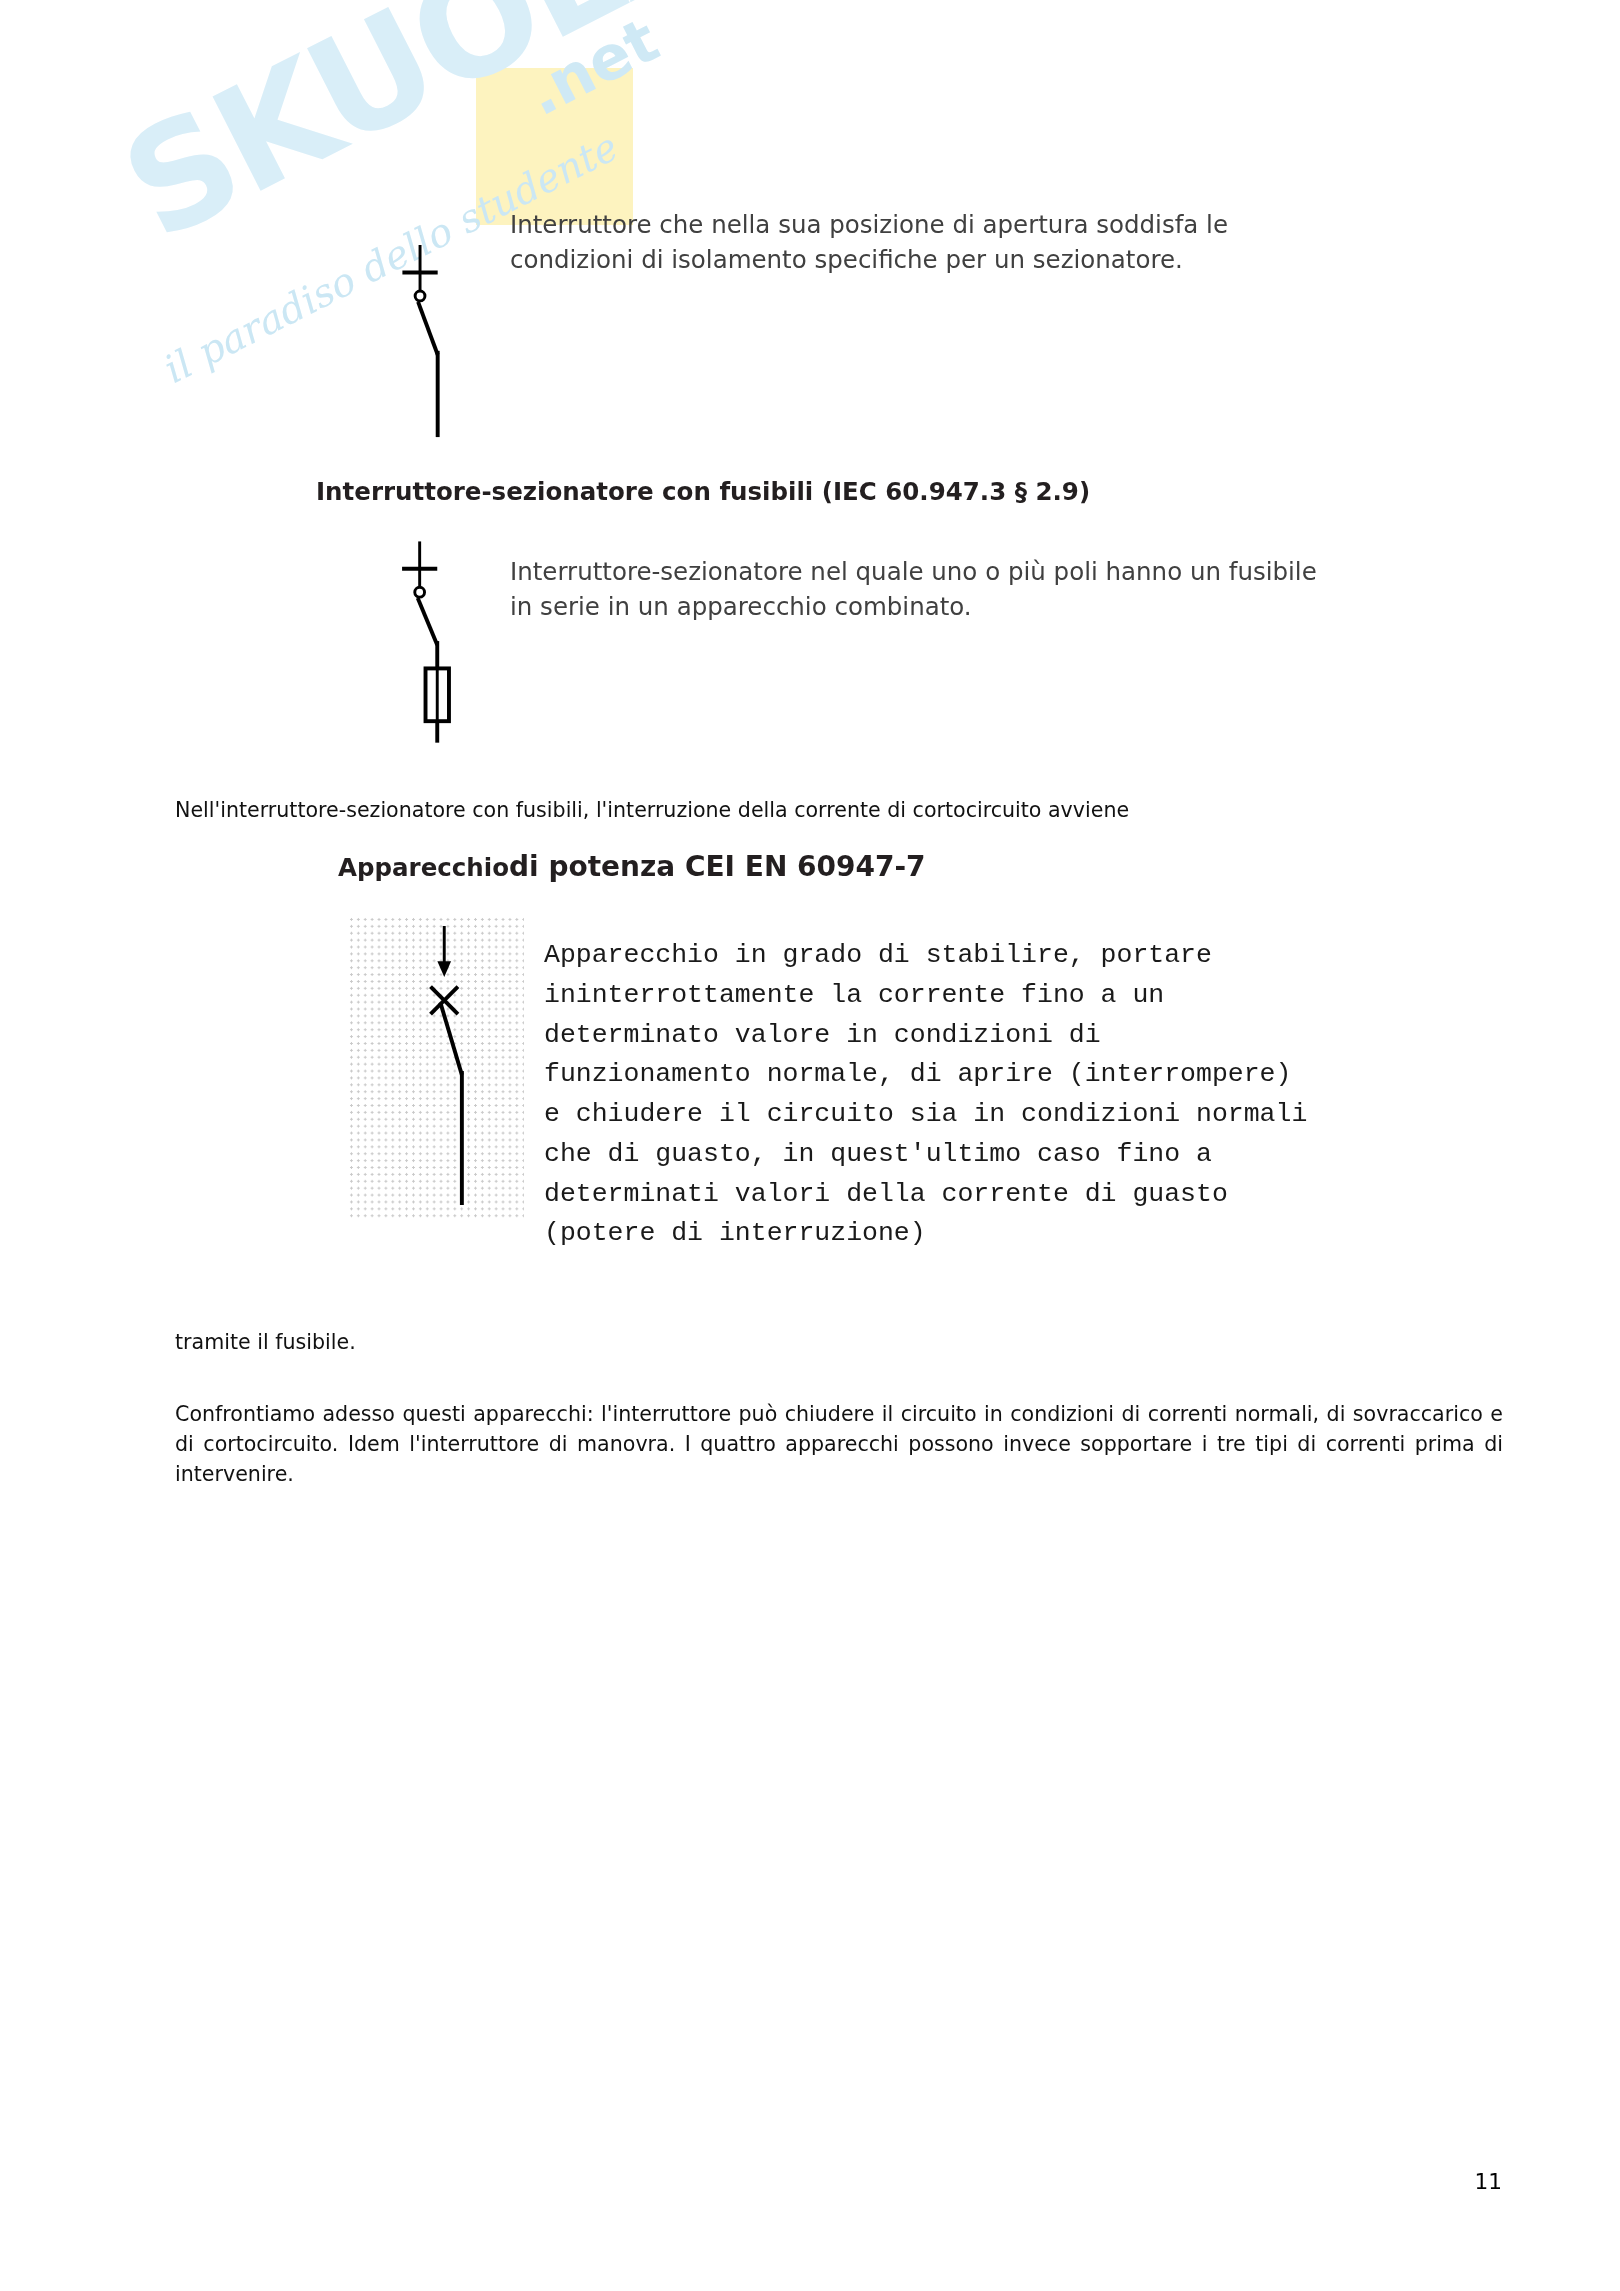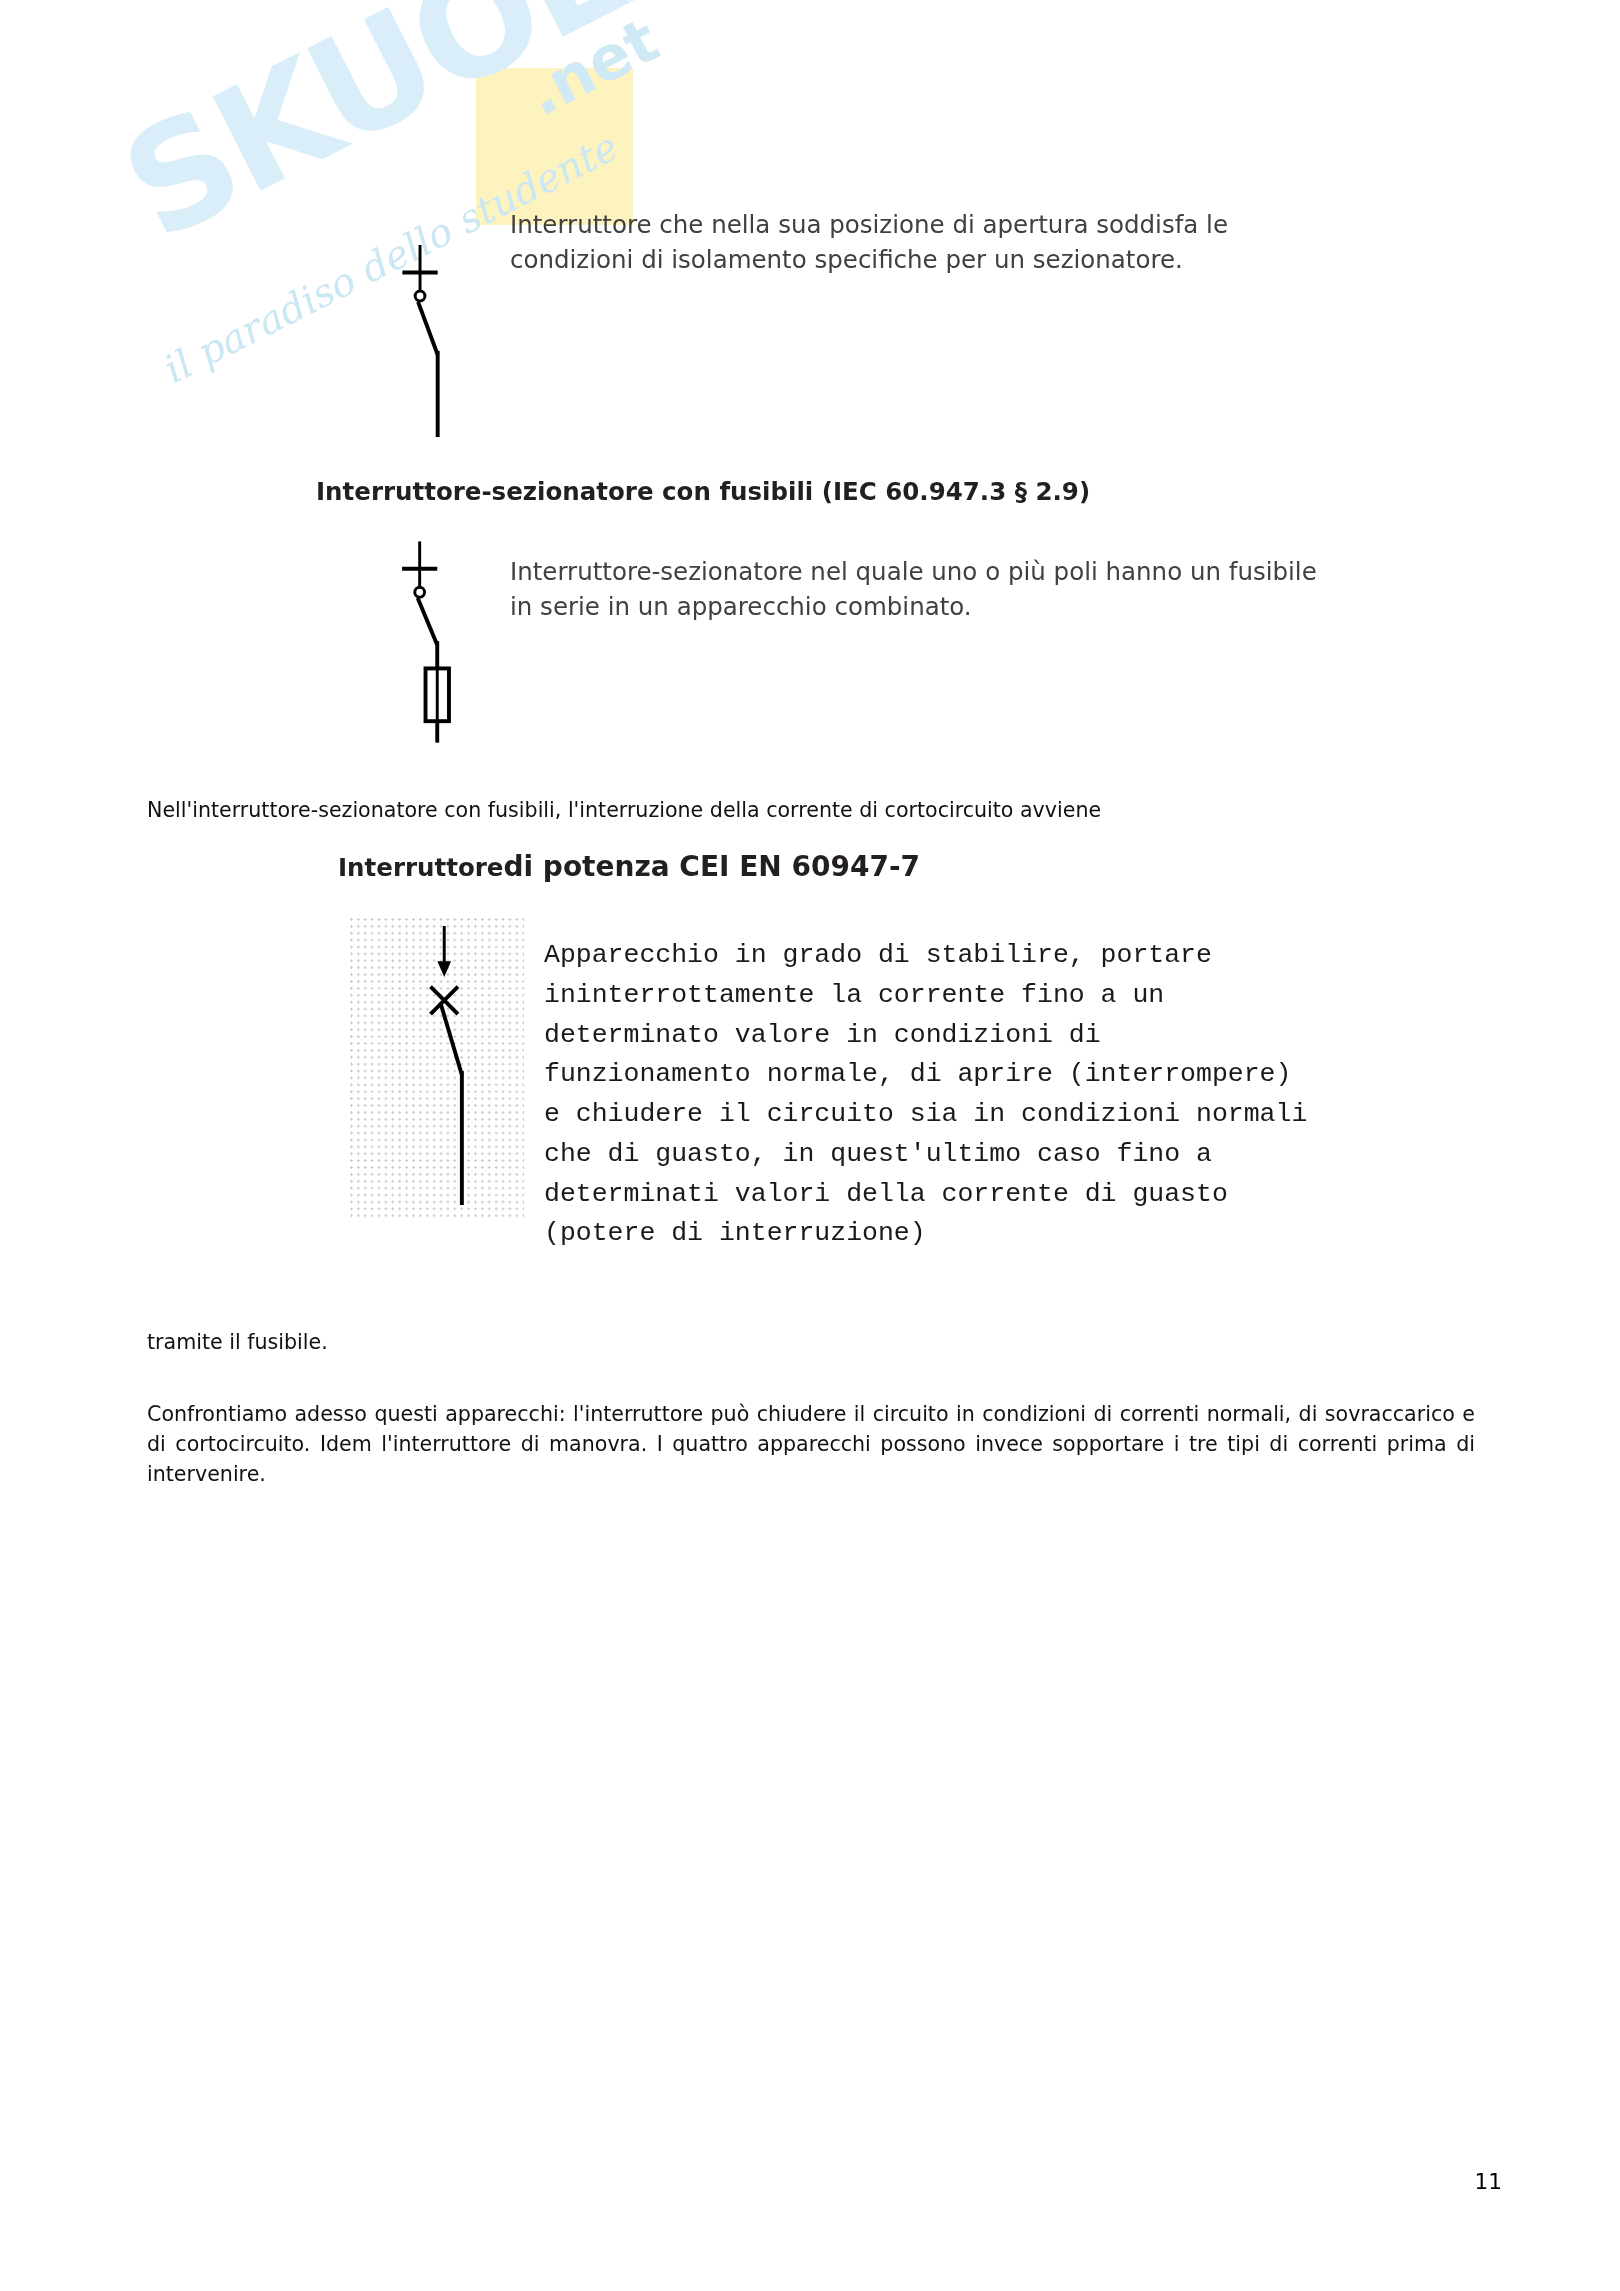--- a/index.html
+++ b/index.html
@@ -94,20 +94,21 @@
     color: #404040;
     line-height: 1.42;
   }
 
   .body-text {
     font-family: "DejaVu Sans", sans-serif;
     font-size: 20.6px;
     color: #111111;
     line-height: 1.45;
     text-align: justify;
+    margin-left: 28px;
   }
 
   .big-def {
     font-family: Liberation Mono, monospace;
     font-size: 26.5px;
     color: #1a1a1a;
     line-height: 1.5;
   }
 
   .page-number {
@@ -172,21 +173,21 @@
     <line x1="76" y1="102" x2="76" y2="130" stroke="#000" stroke-width="4"></line>
 
     <rect x="64" y="130" width="24" height="54" fill="none" stroke="#000" stroke-width="4"></rect>
     <line x1="76" y1="130" x2="76" y2="184" stroke="#000" stroke-width="3"></line>
     <line x1="76" y1="184" x2="76" y2="206" stroke="#000" stroke-width="4"></line>
   </svg>
 
   <div class="block body-text" style="left:147px; top:796px; width:1343px;">Nell'interruttore-sezionatore con fusibili, l'interruzione della corrente di cortocircuito avviene</div>
 
   <div class="block heading mixed" style="left:338px; top:850px;">
-    <span>Interruttore</span><span style="font-size:28px;">di potenza CEI EN 60947-7</span>
+    <span>Apparecchio</span><span style="font-size:28px;">di potenza CEI EN 60947-7</span>
   </div>
 
   <div class="dotted-box" style="left:348px; top:916px; width:176px; height:304px;"></div>
 
   <svg class="sym" style="left:397px; top:926px;" width="118" height="284" viewBox="0 0 120 290">
 
     <line x1="48" y1="0" x2="48" y2="46" stroke="#000" stroke-width="3"></line>
     <polygon points="48,52 41,36 55,36" fill="#000"></polygon>
 
     <line x1="34" y1="62" x2="62" y2="90" stroke="#000" stroke-width="4"></line>

